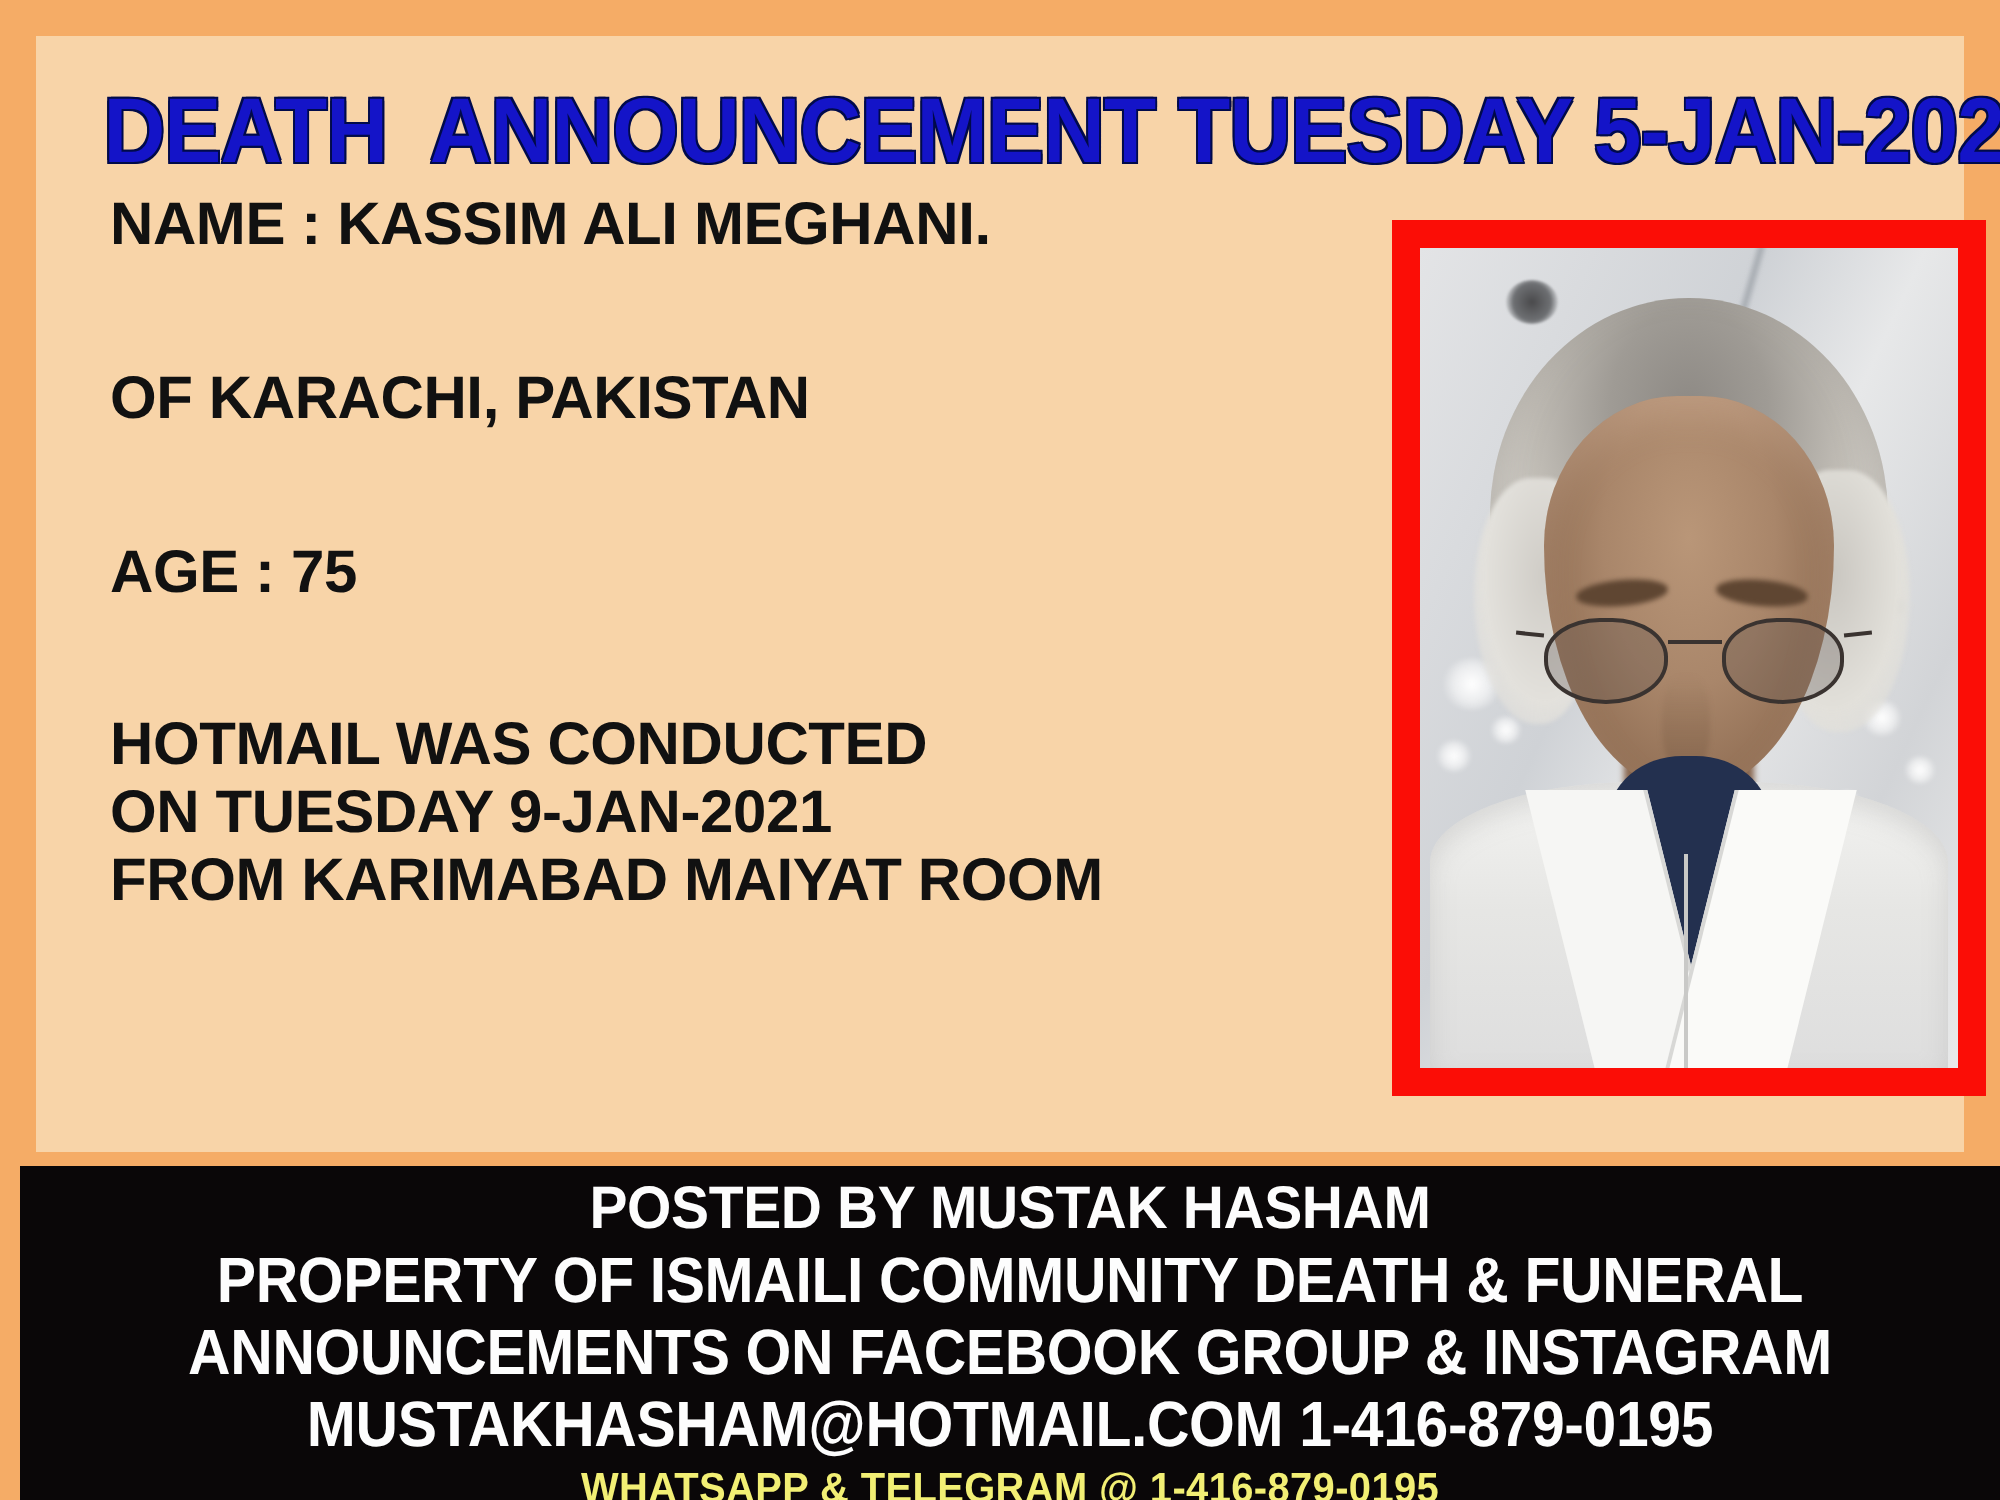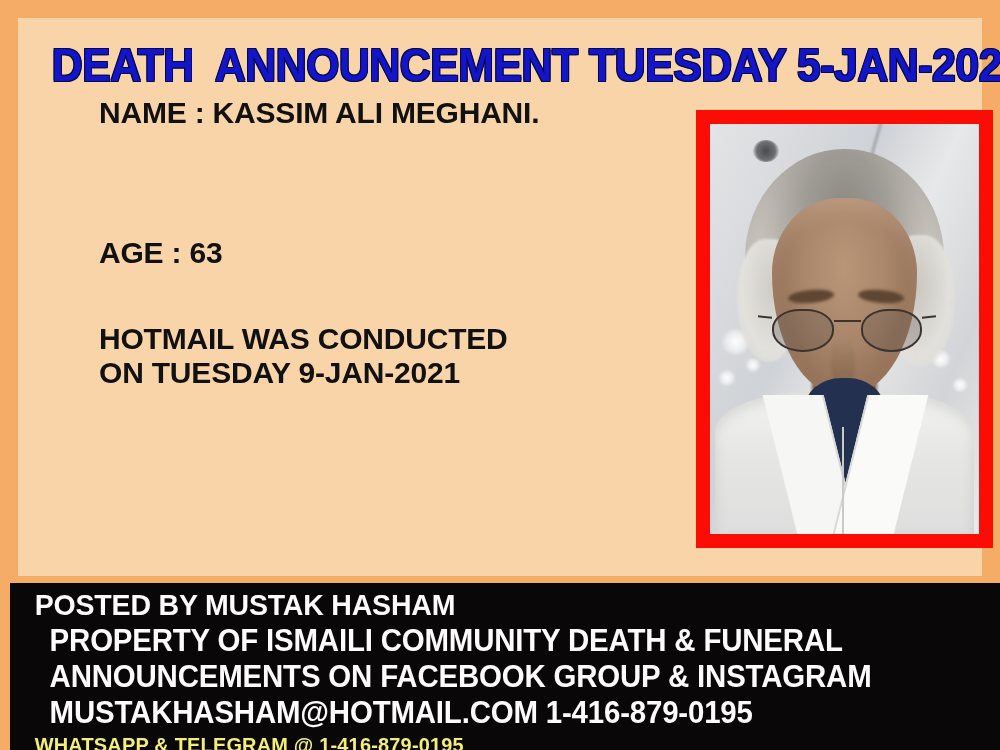--- a/index.html
+++ b/index.html
@@ -63,21 +63,20 @@
     width: 600px;
   }
   .detail-line {
     font-family: "Liberation Sans", sans-serif;
     font-weight: bold;
     font-size: 30px;
     line-height: 34px;
     color: #111111;
     letter-spacing: -0.2px;
     white-space: pre;
-    margin-left: 44px;
   }
   .gap-lg { height: 53px; }
   .gap-md { height: 53px; }
   .gap-sm { height: 52px; }
 
   
   .photo-frame {
     position: absolute;
     left: 678px;
     top: 92px;
@@ -299,21 +298,21 @@
   
   .footer {
     position: absolute;
     left: 10px;
     top: 583px;
     width: 990px;
     height: 167px;
     background: #0a0708;
     box-sizing: border-box;
     padding-top: 4px;
-    text-align: left;
+    text-align: center;
     overflow: hidden;
   }
   .footer-line {
     font-family: "Liberation Sans Narrow", "Liberation Sans", sans-serif;
     font-weight: bold;
     color: #fdfdfd;
     white-space: pre;
     letter-spacing: -0.2px;
   }
   .fl-1 {
@@ -339,25 +338,27 @@
 
 <div id="poster">
 
   <div class="inner-panel">
 
     <div class="title">DEATH  ANNOUNCEMENT TUESDAY 5-JAN-2021</div>
 
     <div class="details">
       <div class="detail-line">NAME : KASSIM ALI MEGHANI.</div>
       <div class="gap-lg"></div>
+      <div class="detail-line">OF KARACHI, PAKISTAN</div>
       <div class="gap-md"></div>
-      <div class="detail-line">AGE : 63</div>
+      <div class="detail-line">AGE : 75</div>
       <div class="gap-sm"></div>
       <div class="detail-line">HOTMAIL WAS CONDUCTED</div>
       <div class="detail-line">ON TUESDAY 9-JAN-2021</div>
+      <div class="detail-line">FROM KARIMABAD MAIYAT ROOM</div>
     </div>
 
     <div class="photo-frame">
       <div class="photo">
         <div class="ph-wall"></div>
         <div class="ph-wall-edge"></div>
         <div class="ph-ceil-light"></div>
         <div class="spark sp1"></div>
         <div class="spark sp2"></div>
         <div class="spark sp3"></div>

